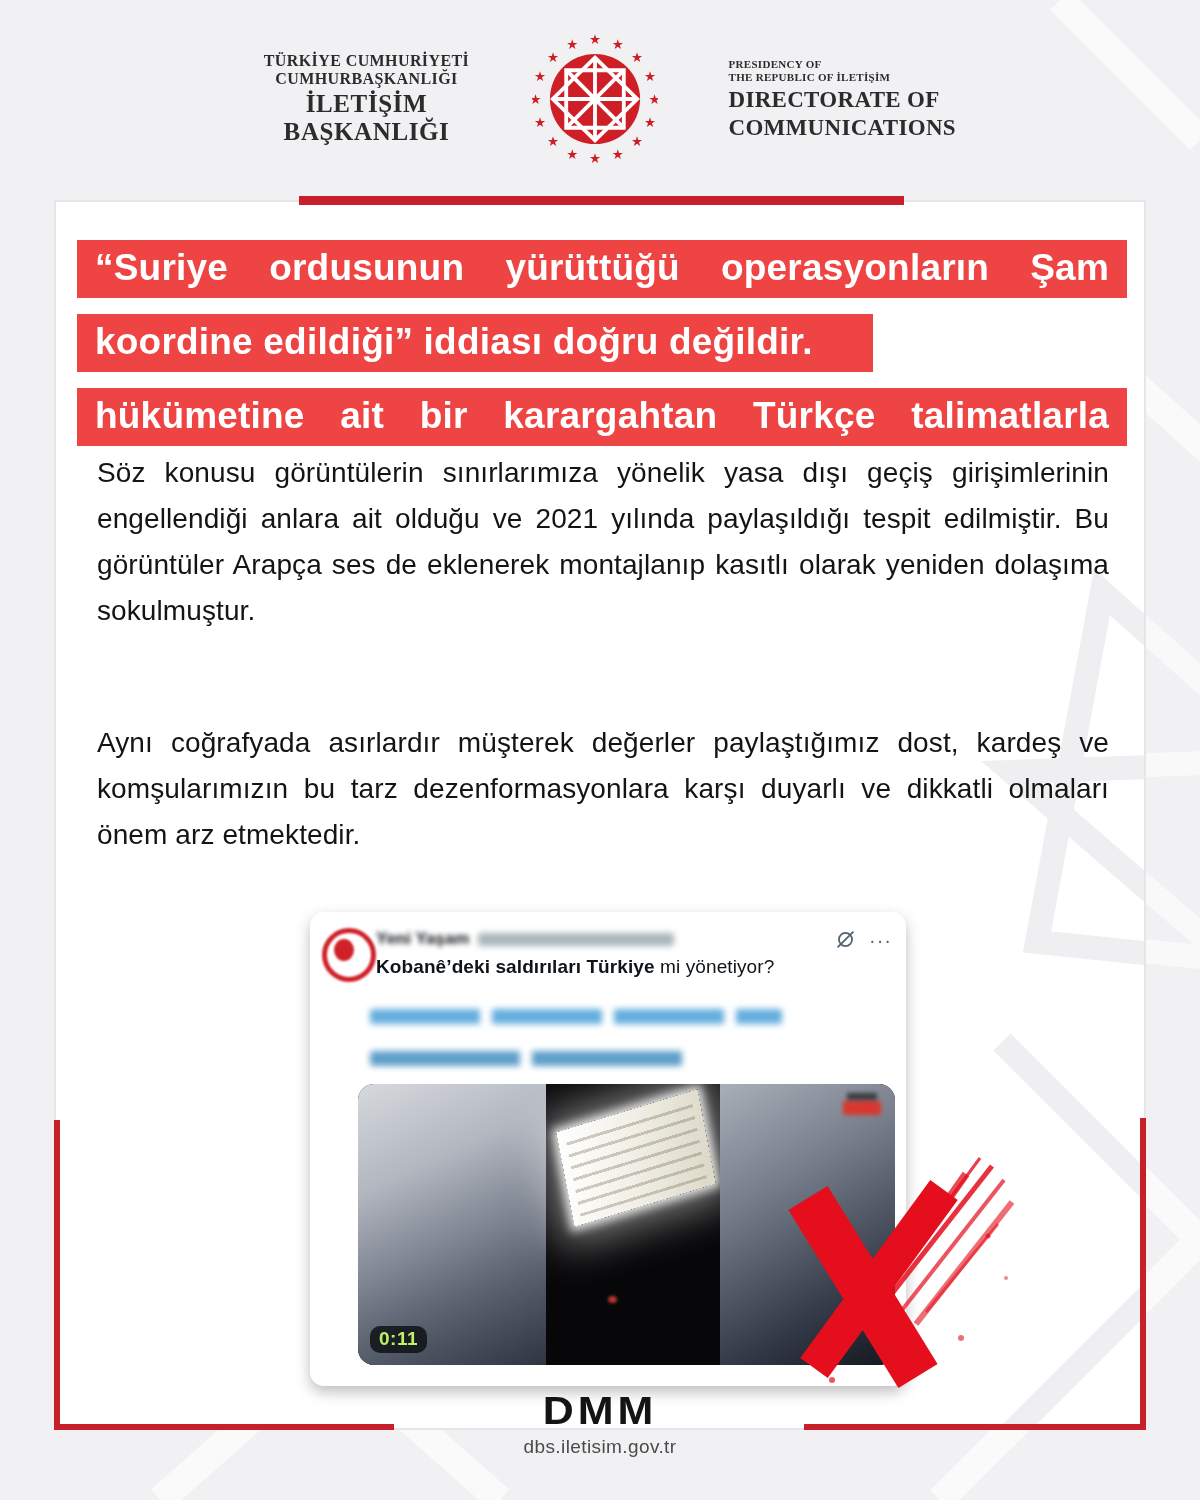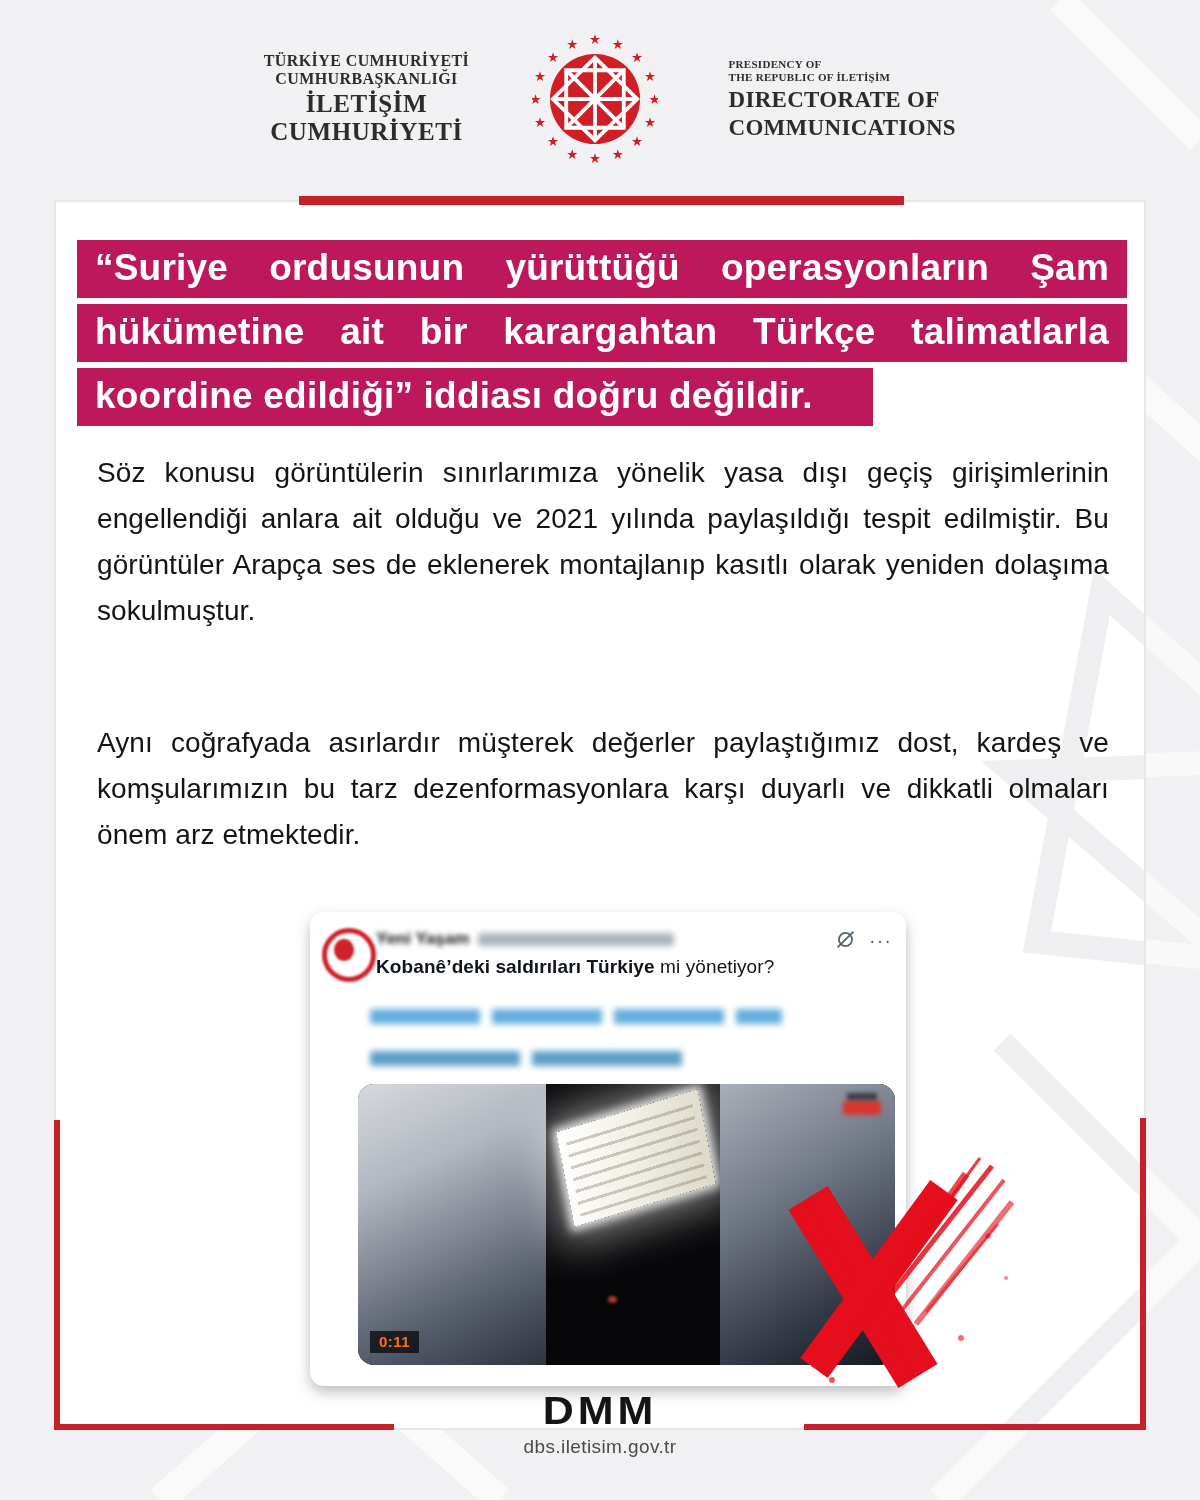--- a/index.html
+++ b/index.html
@@ -25,22 +25,22 @@
           background:#ffffff; border:2px solid #e6e6e8; box-sizing:border-box; z-index:1; }
   .card-watermark { position:absolute; inset:0; pointer-events:none; }
   .accent-top   { position:absolute; left:243px; top:-6px;  width:605px; height:9px; background:#c8202b; }
   .accent-left  { position:absolute; left:-2px;  top:918px; width:6px;  height:310px; background:#c8202b; }
   .accent-right { position:absolute; right:-2px; top:916px; width:6px;  height:312px; background:#c8202b; }
   .accent-bottom-left  { position:absolute; left:-2px;  bottom:-2px; width:340px; height:6px; background:#c8202b; }
   .accent-bottom-right { position:absolute; right:-2px; bottom:-2px; width:342px; height:6px; background:#c8202b; }
 
   
   .claims { position:absolute; left:21px; top:38px; width:1050px; }
-  .claim-bar { background:#be185d; color:#ffffff; font-weight:700; font-size:37px;
-               padding:7px 18px 9px 18px; margin-bottom:6px; box-sizing:border-box; letter-spacing:.2px; }
+  .claim-bar { background:#ef4444; color:#ffffff; font-weight:700; font-size:37px;
+               padding:7px 18px 9px 18px; margin-bottom:16px; box-sizing:border-box; letter-spacing:.2px; }
   .claim-bar.full { width:1050px; text-align:justify; text-align-last:justify; }
   .claim-bar.part { width:796px; text-align:left; }
 
   
   .para { position:absolute; left:41px; width:1012px; font-size:28px; line-height:46px;
           color:#141414; text-align:justify; letter-spacing:.1px; }
   .para-1 { top:248px; }
   .para-2 { top:518px; }
 
   
@@ -77,22 +77,22 @@
             box-shadow:0 0 44px 16px rgba(255,255,255,.5), 0 0 10px 4px rgba(255,255,255,.8); }
   .screen .rows { position:absolute; inset:8px; background:
             repeating-linear-gradient(0deg, rgba(120,115,90,.35) 0 3px, rgba(0,0,0,0) 3px 12px); }
   .ember { position:absolute; left:62px; top:212px; width:9px; height:7px; border-radius:50%;
            background:#b5362c; filter:blur(1.5px); }
   .vp-right { width:175px; position:relative;
            background:linear-gradient(150deg,#a9afb8 0%,#767d8a 35%,#333947 75%,#14171e 100%); }
   .vlogo { position:absolute; right:14px; top:9px; width:38px; filter:blur(2px); }
   .vlogo .d1 { width:30px; height:7px; background:#3a3d42; margin-left:4px; }
   .vlogo .d2 { width:38px; height:14px; background:#d8372f; border-radius:2px; margin-top:1px; }
-  .duration { position:absolute; left:12px; bottom:12px; background:rgba(12,16,20,.82); color:#f97316;
-              font-size:15px; font-weight:700; padding:2px 9px 3px 9px; border-radius:0; letter-spacing:.5px; }
+  .duration { position:absolute; left:12px; bottom:12px; background:rgba(12,16,20,.82); color:#bef264;
+              font-size:19px; font-weight:700; padding:2px 9px 3px 9px; border-radius:10px; letter-spacing:.5px; }
 
   
   .x-overlay { position:absolute; left:756px; top:1128px; width:280px; height:280px; z-index:6; pointer-events:none; }
 
   
   .footer { position:absolute; left:0; top:1386px; width:1200px; text-align:center; z-index:7; }
   .dmm { font-size:43px; font-weight:900; letter-spacing:4px; color:#141414; transform:scaleY(.92); }
   .site { font-size:19px; color:#4b4b4b; margin-top:1px; letter-spacing:.4px; }
 </style>
 </head>
@@ -109,21 +109,21 @@
       <path d="M 160 1500 L 330 1350 L 500 1500"></path>
     </g>
     <g stroke="#ffffff" stroke-width="24" fill="none" opacity="0.55">
       <path d="M 1035 940 L 1100 590 L 1290 760 L 1010 770 L 1230 960 Z"></path>
     </g>
   </svg>
 
   <div class="header">
     <div class="org-left">
       <div class="small">TÜRKİYE CUMHURİYETİ CUMHURBAŞKANLIĞI</div>
-      <div class="large">İLETİŞİM CUMHURİYETİ</div>
+      <div class="large">İLETİŞİM BAŞKANLIĞI</div>
     </div>
     <svg class="emblem" viewBox="0 0 130 148">
       <g fill="#cf1f26" font-size="14" text-anchor="middle" font-family="DejaVu Sans, sans-serif">
         <text x="65" y="17">★</text>
           <text x="88.7" y="21.7">★</text>
           <text x="108.8" y="35.1">★</text>
         <text x="122.3" y="55.3">★</text>
           <text x="127" y="79">★</text>
           <text x="122.3" y="102.7">★</text>
         <text x="108.8" y="122.9">★</text>
@@ -165,22 +165,22 @@
     </svg>
 
     <div class="accent-top"></div>
     <div class="accent-left"></div>
     <div class="accent-right"></div>
     <div class="accent-bottom-left"></div>
     <div class="accent-bottom-right"></div>
 
     <div class="claims">
       <div class="claim-bar full">“Suriye ordusunun yürüttüğü operasyonların Şam</div>
+      <div class="claim-bar part">koordine edildiği” iddiası doğru değildir.</div>
       <div class="claim-bar full">hükümetine ait bir karargahtan Türkçe talimatlarla</div>
-      <div class="claim-bar part">koordine edildiği” iddiası doğru değildir.</div>
     </div>
 
     <div class="para para-1">Söz konusu görüntülerin sınırlarımıza yönelik yasa dışı geçiş girişimlerinin engellendiği anlara ait olduğu ve 2021 yılında paylaşıldığı tespit edilmiştir. Bu görüntüler Arapça ses de eklenerek montajlanıp kasıtlı olarak yeniden dolaşıma sokulmuştur.</div>
     <div class="para para-2">Aynı coğrafyada asırlardır müşterek değerler paylaştığımız dost, kardeş ve komşularımızın bu tarz dezenformasyonlara karşı duyarlı ve dikkatli olmaları önem arz etmektedir.</div>
   </div>
 
   <div class="tweet">
     <div class="tweet-head">
       <div class="avatar">
           <div class="blob"></div>

